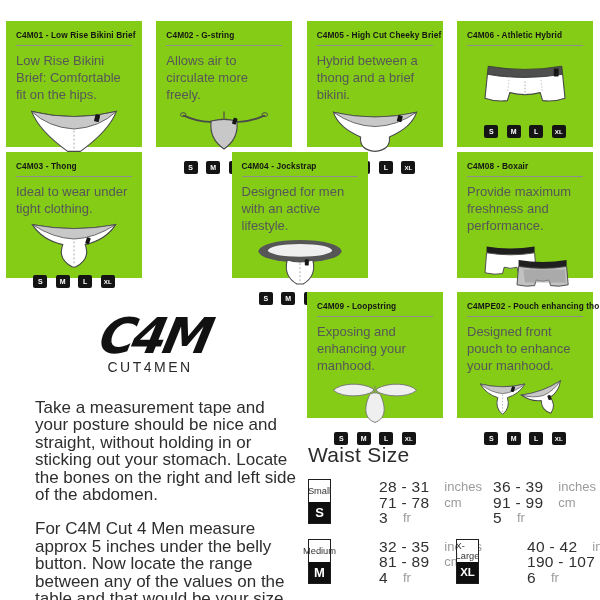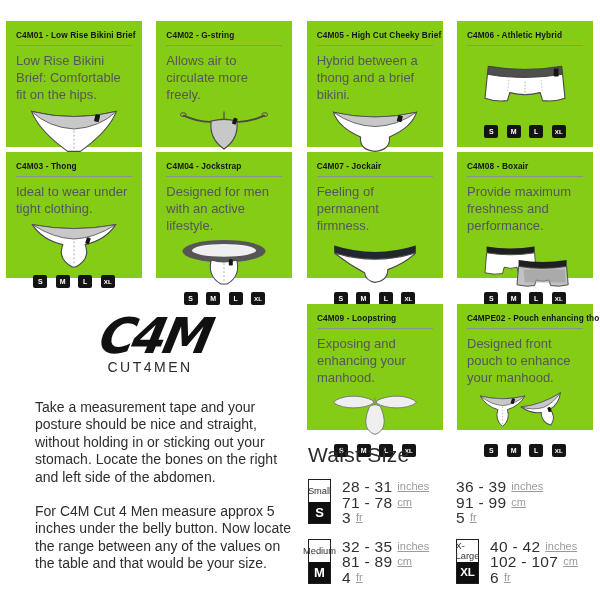--- a/index.html
+++ b/index.html
@@ -3,55 +3,55 @@
 <meta charset="utf-8">
 <style>
   * { box-sizing: border-box; }
   body { margin: 0; background: #fff; font-family: "Liberation Sans", sans-serif; }
   .page { position: relative; width: 600px; height: 600px; background: #ffffff; overflow: hidden; }
 
   
   .cards-row { position: absolute; left: 6px; right: 7px; display: flex; justify-content: space-between; }
   .row1 { top: 21px; }
   .row2 { top: 152px; }
-  .row3 { top: 304px; left: 307px; border-radius: 26px; }
+  .row3 { top: 292px; left: 307px; border-radius: 26px; }
 
   .card { width: 136px; height: 126px; background: #84cc16; padding: 9px 10px 8px; display: flex; flex-direction: column; }
   .card-title { font-size: 8.3px; font-weight: bold; color: #151515; letter-spacing: 0.1px; white-space: nowrap; }
   .card-divider { margin-top: 5px; border-bottom: 1px solid #8f8f8f; }
   .card-desc { margin-top: 6px; font-size: 13px; line-height: 1.32; color: #575757; }
   .card-illo { flex: 1; display: flex; align-items: center; justify-content: center; margin-top: 2px; }
   .card-illo svg { width: 112px; height: 56px; }
   .card-sizes { display: flex; justify-content: center; gap: 8.5px; margin-top: auto; margin-bottom: 1px; }
   .chip { width: 14px; height: 13px; background: #141414; color: #ffffff; font-size: 7px; font-weight: bold;
           display: flex; align-items: center; justify-content: center; border-radius: 2px; }
   .chip.wide { font-size: 6.2px; }
 
   
   .bottom-left { position: absolute; top: 300px; left: 0; width: 300px; }
   .logo-wrap { width: 170px; margin: 14px auto 0; text-align: center; }
   .logo-svg { display: block; margin: 0 auto; }
   .logo-sub { margin-top: 1px; font-size: 14px; letter-spacing: 2.5px; color: #2a2a2a; }
-  .para { margin: 24px 0 0 35px; width: 263px; font-size: 14px; line-height: 17.4px; color: #2e2e2e; }
+  .para { margin: 24px 0 0 35px; width: 263px; font-size: 17px; line-height: 17.4px; color: #2e2e2e; }
   .para + .para { margin-top: 17px; }
 
   
   .waist-section { position: absolute; top: 443px; left: 308px; }
   .waist-title { font-size: 21px; color: #2b2b2b; letter-spacing: 0.3px; }
   .waist-grid { margin-top: 12px; display: grid; grid-template-columns: 148px 148px; row-gap: 13px; }
   .waist-entry { display: flex; gap: 11px; }
   .badge { width: 23px; height: 45px; border: 1.5px solid #1d1d1d; display: flex; flex-direction: column; background: #fff; }
   .badge-label { height: 22px; display: flex; align-items: center; justify-content: center; font-size: 9.3px; color: #333; }
   .badge-letter { flex: 1; background: #0e0e0e; color: #fff; font-weight: bold; font-size: 13px;
                   display: flex; align-items: center; justify-content: center; }
   .badge-letter.wide { font-size: 11.5px; }
   .waist-lines { display: flex; flex-direction: column; justify-content: center; }
-  .wline { display: flex; align-items: flex-end; gap: 5px; line-height: 15.6px; }
+  .wline { display: flex; align-items: flex-end; gap: 15px; line-height: 15.6px; margin-left: 37px; }
   .wval { font-size: 15.5px; color: #303030; letter-spacing: 0.3px; white-space: nowrap; }
-  .wunit { font-size: 11px; color: #9b9b9b; text-decoration: underline; }
+  .wunit { font-size: 13px; color: #9b9b9b; }
 </style>
 </head>
 <body>
 
 <div class="page">
   <div class="cards-row row1" id="row1">
   <div class="card">
     <div class="card-title">C4M01 - Low Rise Bikini Brief</div>
     <div class="card-divider"></div>
     <div class="card-desc">Low Rise Bikini Brief: Comfortable fit on the hips.</div>
@@ -169,37 +169,20 @@
           </svg>
     </div>
     <div class="card-sizes">
           <span class="chip">S</span>
           <span class="chip">M</span>
           <span class="chip">L</span>
           <span class="chip wide">XL</span>
         </div>
   </div>
 
-  <div class="card">
-    <div class="card-title">C4M07 - Jockair</div>
-    <div class="card-divider"></div>
-    <div class="card-desc">Feeling of permanent firmness.</div>
-    <div class="card-illo">
-      <svg viewBox="0 0 120 70">
-    <path d="M9,12 Q60,28 111,12 L111,21 Q60,37 9,21 Z" fill="#22262e"></path>
-    <path d="M9,21 Q60,37 111,21 Q98,34 76,42 Q76,56 60,58 Q48,56 47,46 Q28,36 9,21 Z" fill="#ffffff" stroke="#4a4a4a" stroke-width="1.4"></path>
-          </svg>
-    </div>
-    <div class="card-sizes">
-          <span class="chip">S</span>
-          <span class="chip">M</span>
-          <span class="chip">L</span>
-          <span class="chip wide">XL</span>
-        </div>
-  </div>
 
   <div class="card">
     <div class="card-title">C4M08 - Boxair</div>
     <div class="card-divider"></div>
     <div class="card-desc">Provide maximum freshness and performance.</div>
     <div class="card-illo">
       <svg viewBox="0 0 120 70">
     <path d="M12,13 Q42,18 72,13 L72,21 Q42,26 12,21 Z" fill="#1f1f1f"></path>
     <path d="M12,21 Q42,26 72,21 L74,46 Q62,49 52,47 L50,39 Q42,42 34,39 L32,47 Q22,49 10,46 Z" fill="#ffffff" stroke="#4a4a4a" stroke-width="1.2"></path>
     <path d="M52,30 Q82,35 112,30 L112,38 Q82,43 52,38 Z" fill="#1f1f1f"></path>
@@ -343,21 +326,21 @@
     <div class="badge">
       <div class="badge-label">X-Large</div>
       <div class="badge-letter wide">XL</div>
     </div>
     <div class="waist-lines">
       <div class="wline">
         <span class="wval">40 - 42</span>
         <span class="wunit">inches</span>
       </div>
       <div class="wline">
-        <span class="wval">102 - 107</span>
+        <span class="wval">190 - 107</span>
         <span class="wunit">cm</span>
       </div>
       <div class="wline">
         <span class="wval">6</span>
         <span class="wunit">fr</span>
       </div>
     </div>
   </div>
 </div>
   </div>

